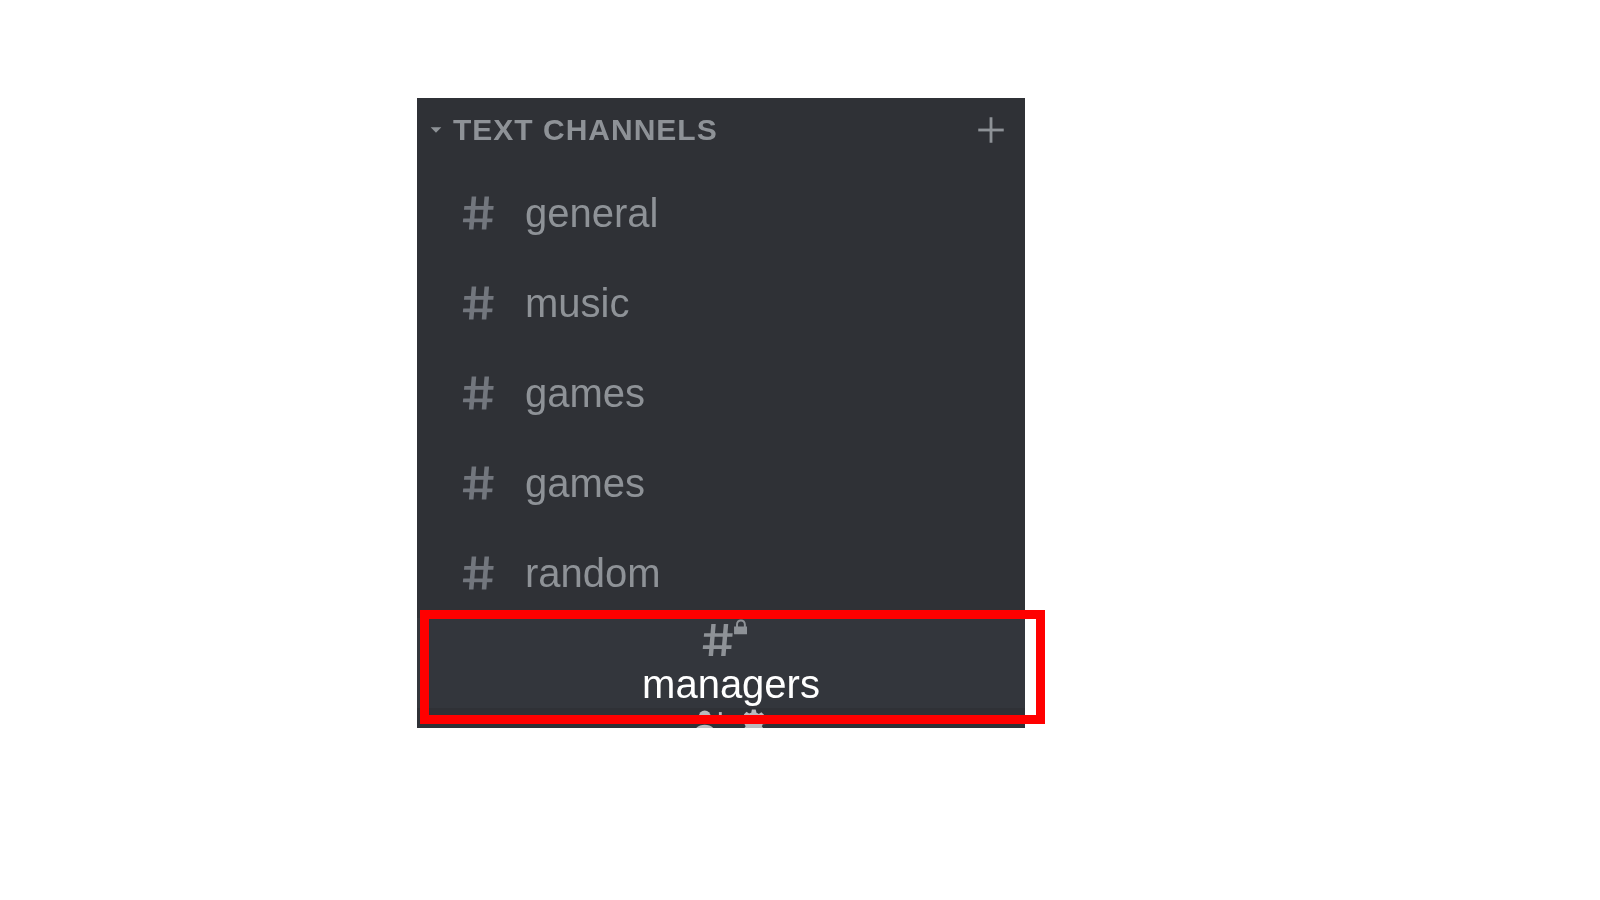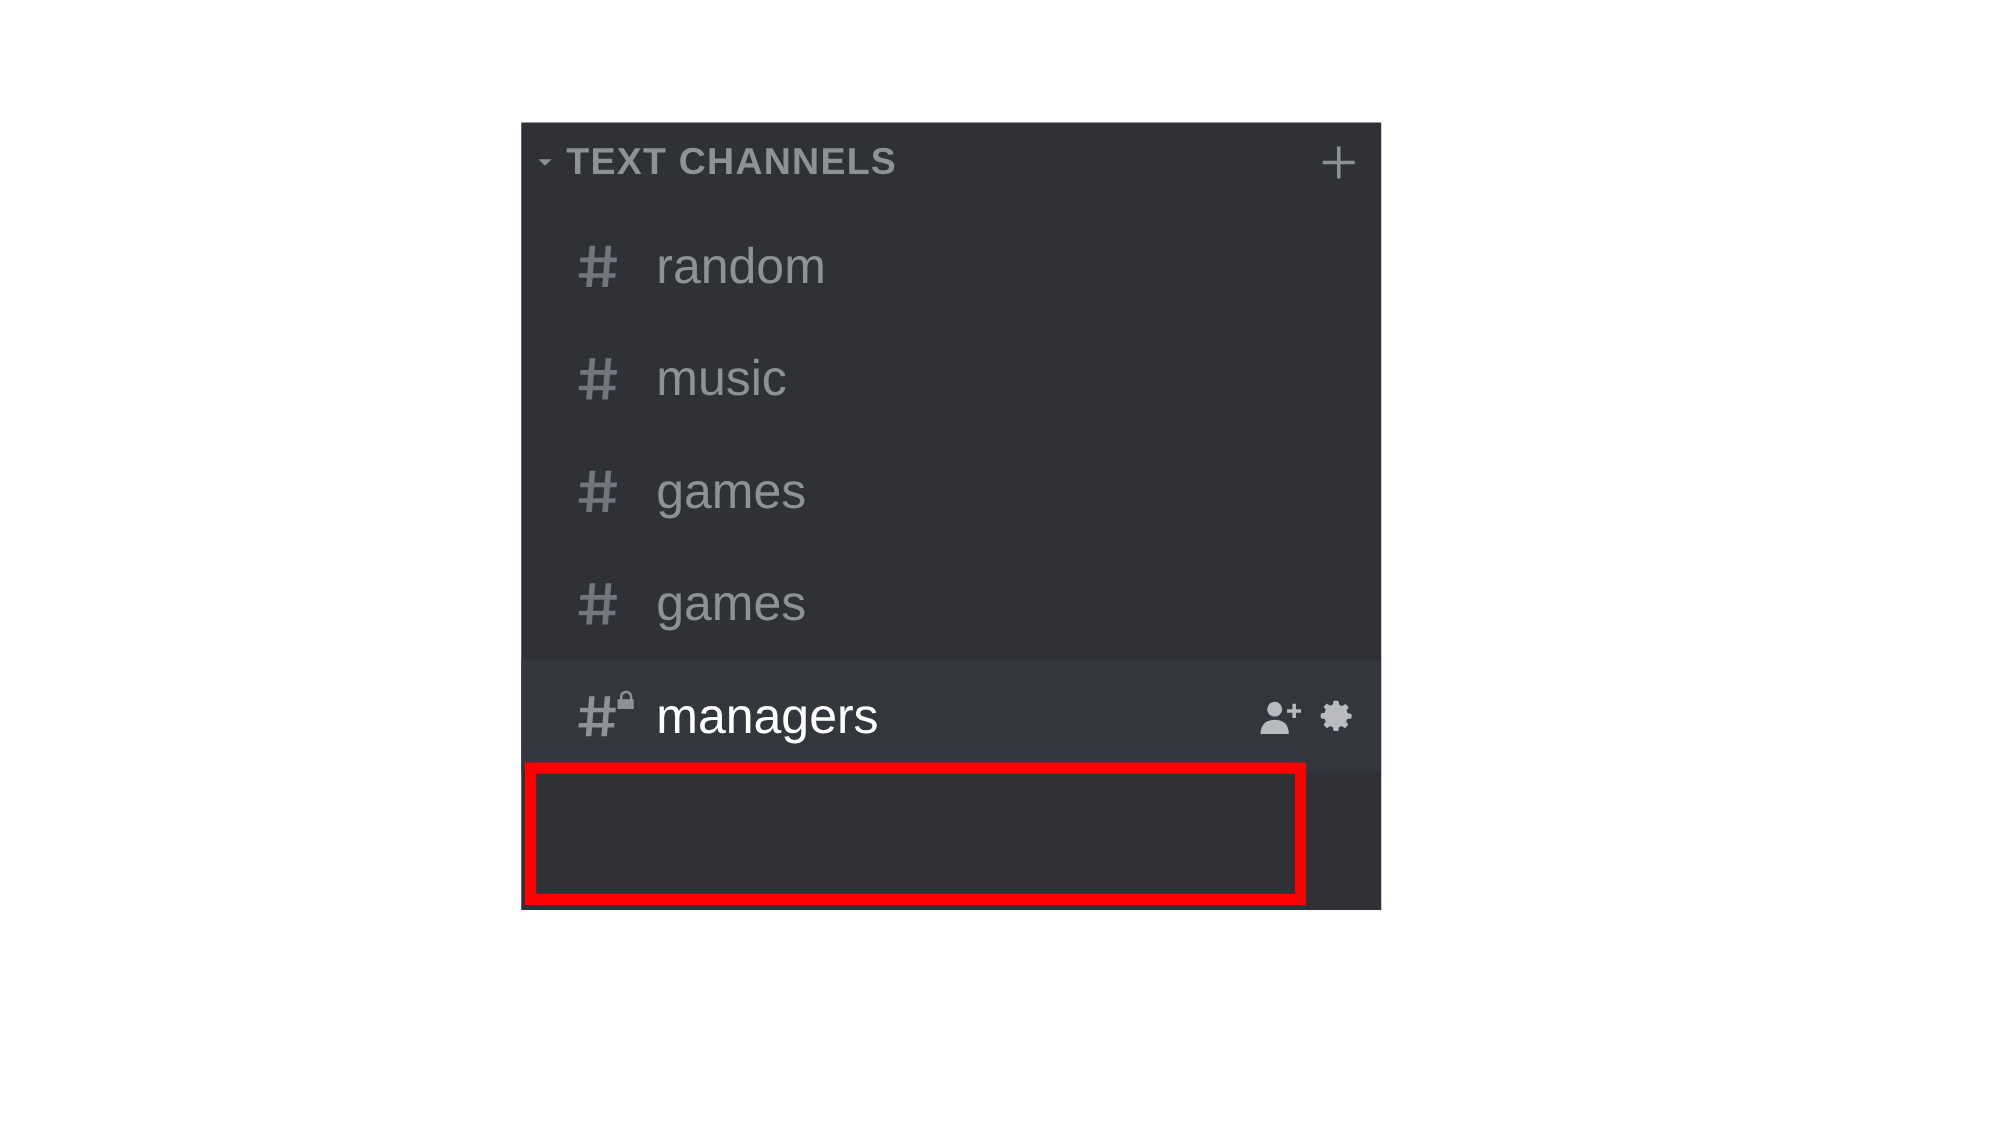--- a/index.html
+++ b/index.html
@@ -13,21 +13,21 @@
   }
   .stage {
     position: relative;
     width: 1600px;
     height: 900px;
   }
   .panel {
     position: absolute;
     left: 417px;
     top: 98px;
-    width: 688px;
+    width: 608px;
     height: 630px;
     background: #2f3136;
     overflow: hidden;
   }
   .category-header {
     display: flex;
     align-items: center;
     padding: 12px 14px 18px 10px;
     color: #8e9297;
     font-size: 30px;
@@ -82,20 +82,21 @@
     margin-right: 12px;
     flex-shrink: 0;
   }
   .channel-item .icon-slot svg { display:block; }
   .channel-item .label {
     flex: 1;
   }
   .channel-item.hovered {
     background: #33363c;
     color: #ffffff;
+    flex-direction: column;
   }
   .channel-item.hovered .icon-slot svg path,
   .channel-item.hovered .icon-slot svg rect,
   .channel-item.hovered .icon-slot svg circle {
     fill: #8e9297;
   }
   .channel-item .actions {
     display: none;
     align-items: center;
     gap: 14px;
@@ -138,50 +139,58 @@
     </div>
 
     <div class="channel-list">
 
       <div class="channel-item">
         <span class="icon-slot">
           <svg width="44" height="44" viewBox="0 0 24 24">
               <path fill="#72767d" d="M10.5 3 L9 21 H6.5 L8 3 Z M17.5 3 L16 21 H13.5 L15 3 Z M4 8.2 H20 L19.8 10.2 H3.8 Z M3.4 15 H19.4 L19.2 17 H3.2 Z"></path>
             </svg>
         </span>
+        <span class="label">general</span>
+      </div>
+
+      <div class="channel-item">
+        <span class="icon-slot">
+          <svg width="44" height="44" viewBox="0 0 24 24">
+              <path fill="#72767d" d="M10.5 3 L9 21 H6.5 L8 3 Z M17.5 3 L16 21 H13.5 L15 3 Z M4 8.2 H20 L19.8 10.2 H3.8 Z M3.4 15 H19.4 L19.2 17 H3.2 Z"></path>
+            </svg>
+        </span>
+        <span class="label">music</span>
+      </div>
+
+      <div class="channel-item">
+        <span class="icon-slot">
+          <svg width="44" height="44" viewBox="0 0 24 24">
+              <path fill="#72767d" d="M10.5 3 L9 21 H6.5 L8 3 Z M17.5 3 L16 21 H13.5 L15 3 Z M4 8.2 H20 L19.8 10.2 H3.8 Z M3.4 15 H19.4 L19.2 17 H3.2 Z"></path>
+            </svg>
+        </span>
+        <span class="label">games</span>
+      </div>
+
+      <div class="channel-item">
+        <span class="icon-slot">
+          <svg width="44" height="44" viewBox="0 0 24 24">
+              <path fill="#72767d" d="M10.5 3 L9 21 H6.5 L8 3 Z M17.5 3 L16 21 H13.5 L15 3 Z M4 8.2 H20 L19.8 10.2 H3.8 Z M3.4 15 H19.4 L19.2 17 H3.2 Z"></path>
+            </svg>
+        </span>
+        <span class="label">games</span>
+      </div>
+
+      <div class="channel-item">
+        <span class="icon-slot">
+          <svg width="44" height="44" viewBox="0 0 24 24">
+              <path fill="#72767d" d="M10.5 3 L9 21 H6.5 L8 3 Z M17.5 3 L16 21 H13.5 L15 3 Z M4 8.2 H20 L19.8 10.2 H3.8 Z M3.4 15 H19.4 L19.2 17 H3.2 Z"></path>
+            </svg>
+        </span>
         <span class="label">random</span>
       </div>
-
-      <div class="channel-item">
-        <span class="icon-slot">
-          <svg width="44" height="44" viewBox="0 0 24 24">
-              <path fill="#72767d" d="M10.5 3 L9 21 H6.5 L8 3 Z M17.5 3 L16 21 H13.5 L15 3 Z M4 8.2 H20 L19.8 10.2 H3.8 Z M3.4 15 H19.4 L19.2 17 H3.2 Z"></path>
-            </svg>
-        </span>
-        <span class="label">music</span>
-      </div>
-
-      <div class="channel-item">
-        <span class="icon-slot">
-          <svg width="44" height="44" viewBox="0 0 24 24">
-              <path fill="#72767d" d="M10.5 3 L9 21 H6.5 L8 3 Z M17.5 3 L16 21 H13.5 L15 3 Z M4 8.2 H20 L19.8 10.2 H3.8 Z M3.4 15 H19.4 L19.2 17 H3.2 Z"></path>
-            </svg>
-        </span>
-        <span class="label">games</span>
-      </div>
-
-      <div class="channel-item">
-        <span class="icon-slot">
-          <svg width="44" height="44" viewBox="0 0 24 24">
-              <path fill="#72767d" d="M10.5 3 L9 21 H6.5 L8 3 Z M17.5 3 L16 21 H13.5 L15 3 Z M4 8.2 H20 L19.8 10.2 H3.8 Z M3.4 15 H19.4 L19.2 17 H3.2 Z"></path>
-            </svg>
-        </span>
-        <span class="label">games</span>
-      </div>
-
 
       <div class="channel-item hovered">
         <span class="icon-slot">
           <svg width="50" height="44" viewBox="0 0 28 24">
             <path fill="#8e9297" d="M10.5 3 L9 21 H6.5 L8 3 Z M17.5 3 L16 21 H13.5 L15 3 Z M4 8.2 H20 L19.8 10.2 H3.8 Z M3.4 15 H19.4 L19.2 17 H3.2 Z"></path>
             <g transform="translate(18,0) scale(0.55)">
               <path fill="#8e9297" d="M12 1 C9 1 7 3 7 6 V8 H5 V16 H19 V8 H17 V6 C17 3 15 1 12 1 Z M12 3 C13.8 3 15 4.2 15 6 V8 H9 V6 C9 4.2 10.2 3 12 3 Z"></path>
             </g>
           </svg>
         </span>

